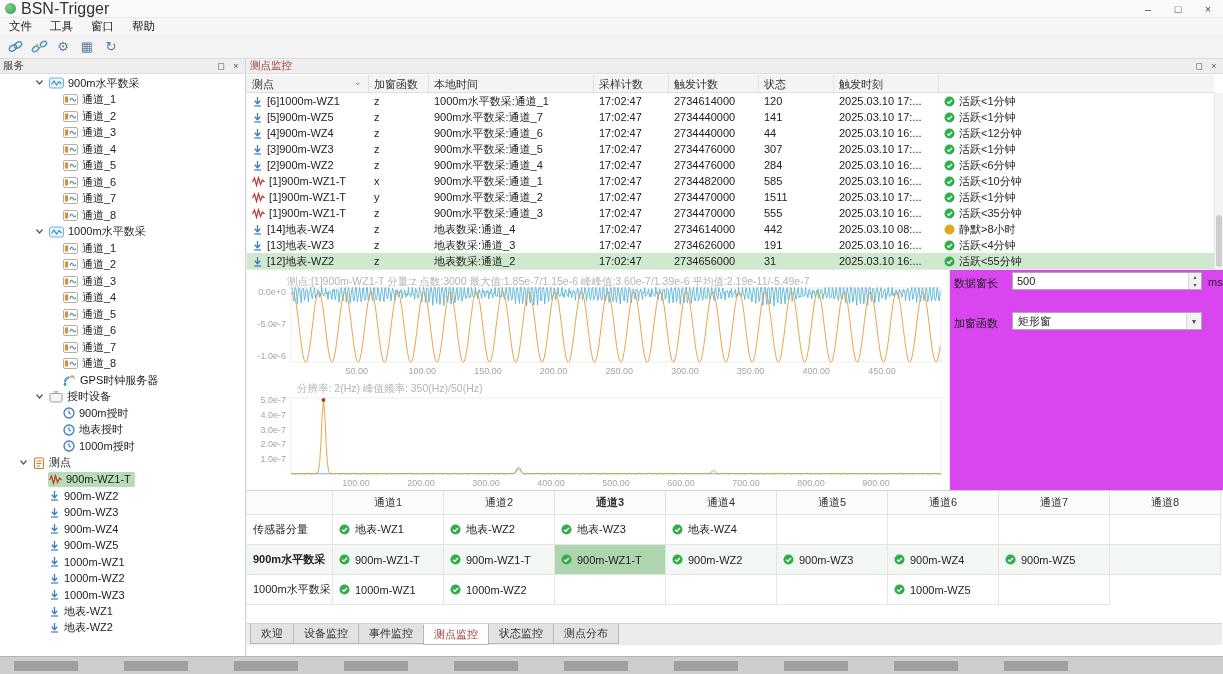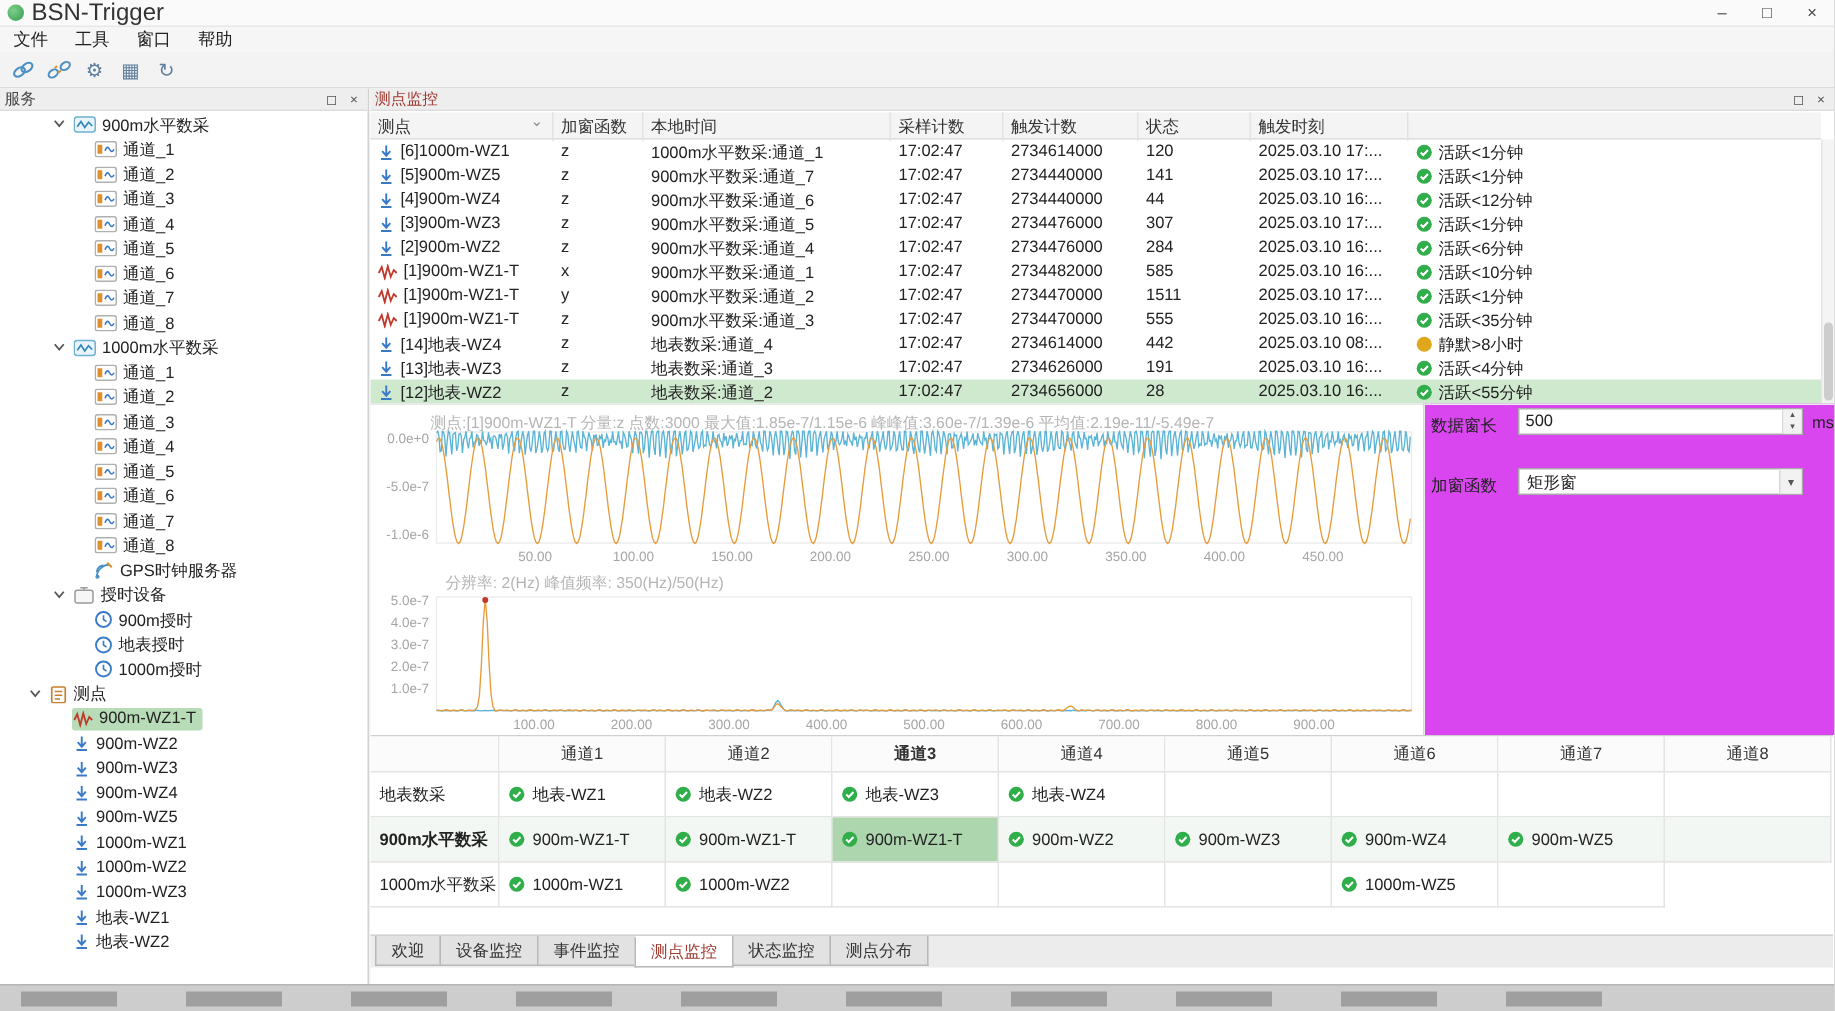--- a/index.html
+++ b/index.html
@@ -767,21 +767,21 @@
             <div><span style="display:inline-flex">
                 <svg width="11" height="11" viewBox="0 0 11 11">
                   <path d="M5.5 1v6M2.8 4.8L5.5 7.8L8.2 4.8" fill="none" stroke="#3a7bc8" stroke-width="1.3"></path>
                   <path d="M2 10h7" stroke="#3a7bc8" stroke-width="1.2"></path>
                 </svg>
               </span>[12]地表-WZ2</div>
             <div>z</div>
             <div>地表数采:通道_2</div>
             <div>17:02:47</div>
             <div>2734656000</div>
-            <div>28</div>
+            <div>31</div>
             <div>2025.03.10 16:...</div>
             <div><span style="display:inline-flex">
                 <svg width="11" height="11" viewBox="0 0 12 12">
                   <circle cx="6" cy="6" r="5.5" fill="#2fae4a"></circle>
                   <path d="M3.4 6.2L5.3 8L8.7 4.4" fill="none" stroke="#fff" stroke-width="1.5"></path>
                 </svg>
               </span>活跃&lt;55分钟</div>
           </div>
         </div>
     </div>
@@ -855,21 +855,21 @@
     <div class="channel-grid" id="grid">
         <div class="gcell ghead"></div>
         <div class="gcell ghead">通道1</div>
         <div class="gcell ghead">通道2</div>
         <div class="gcell ghead gbold">通道3</div>
         <div class="gcell ghead">通道4</div>
         <div class="gcell ghead">通道5</div>
         <div class="gcell ghead">通道6</div>
         <div class="gcell ghead">通道7</div>
         <div class="gcell ghead">通道8</div>
-        <div class="gcell glabel">地表数采</div>
+        <div class="gcell glabel">传感器分量</div>
         <div class="gcell"><span style="display:inline-flex">
             <svg width="11" height="11" viewBox="0 0 12 12">
               <circle cx="6" cy="6" r="5.5" fill="#2fae4a"></circle>
               <path d="M3.4 6.2L5.3 8L8.7 4.4" fill="none" stroke="#fff" stroke-width="1.5"></path>
             </svg>
           </span>地表-WZ1</div>
         <div class="gcell"><span style="display:inline-flex">
             <svg width="11" height="11" viewBox="0 0 12 12">
               <circle cx="6" cy="6" r="5.5" fill="#2fae4a"></circle>
               <path d="M3.4 6.2L5.3 8L8.7 4.4" fill="none" stroke="#fff" stroke-width="1.5"></path>

